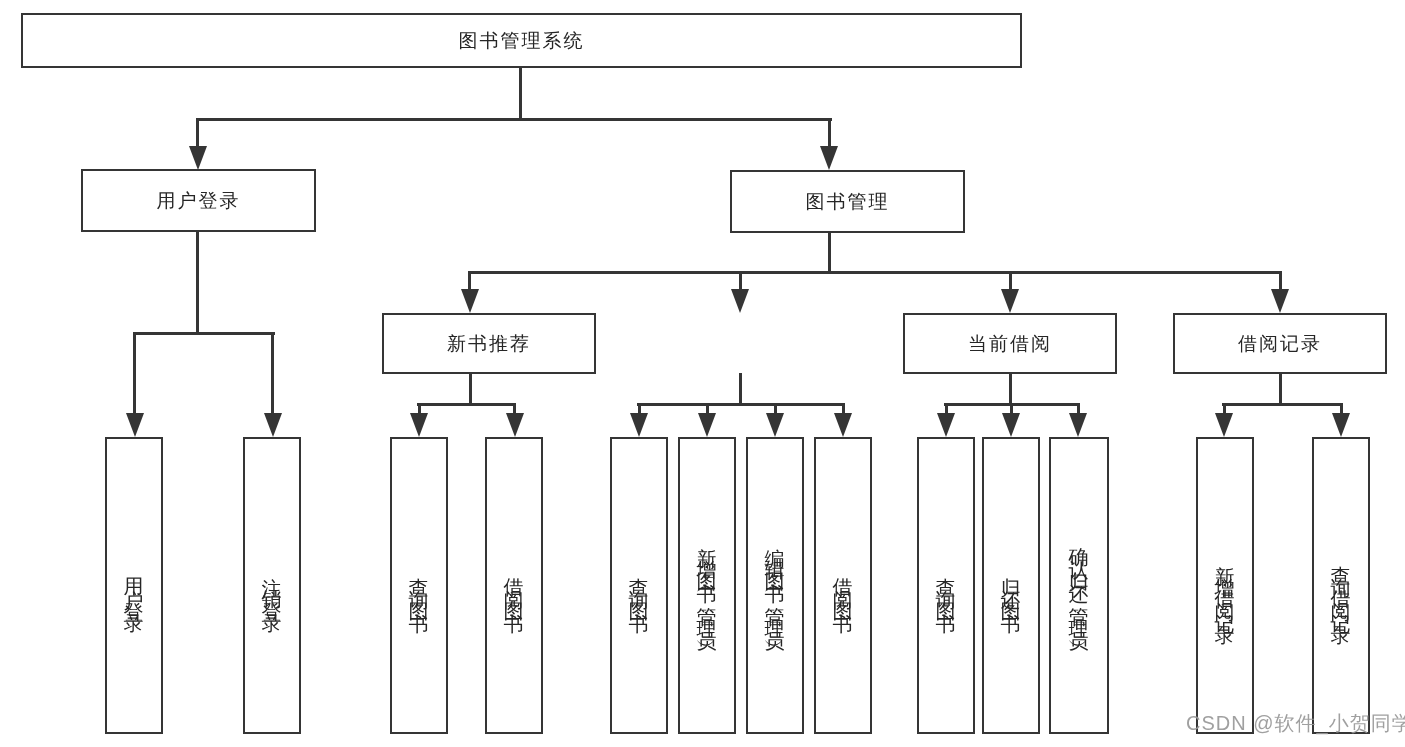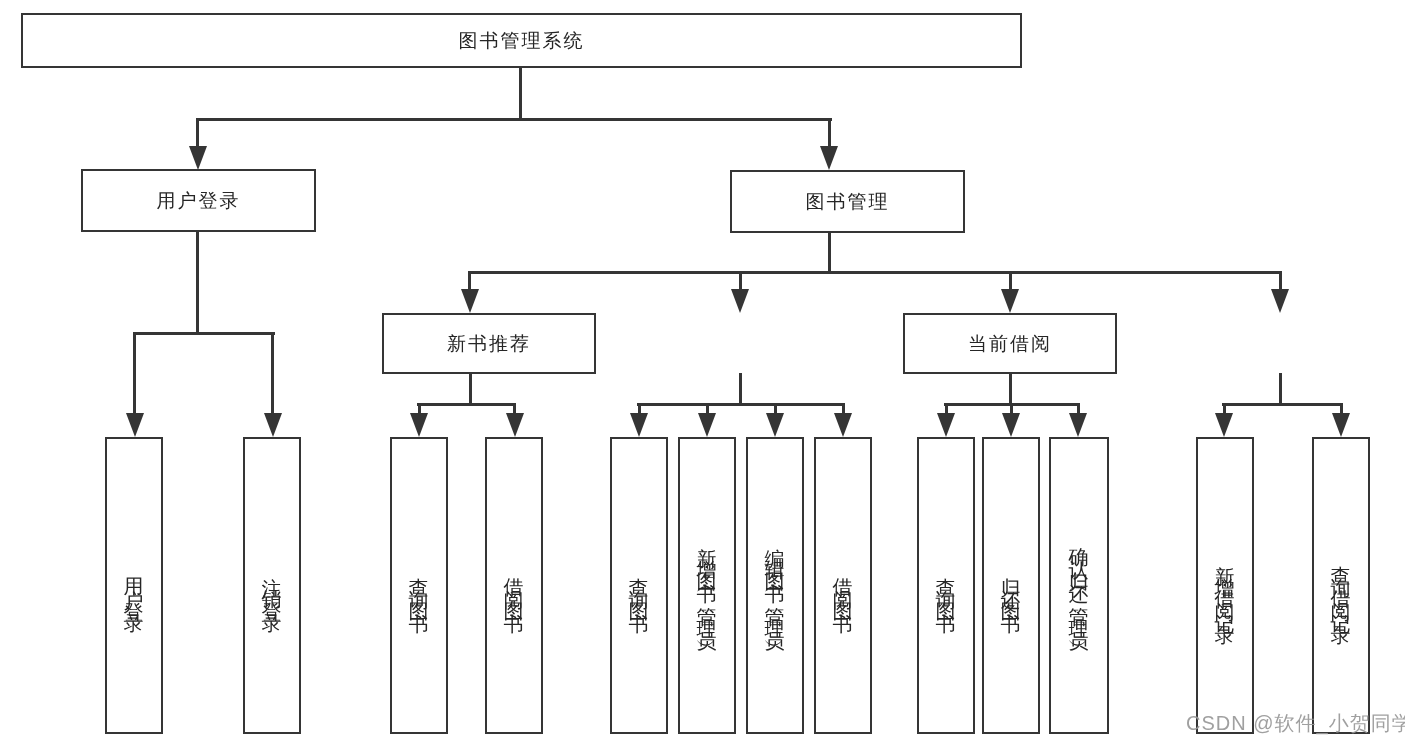--- a/index.html
+++ b/index.html
@@ -110,20 +110,21 @@
   <div class="vl" style="left:1340px;top:403px;height:12px;"></div>
   <div class="ah" style="left:1332px;top:413px;"></div>
 
   <div class="bh" style="left:21px;top:13px;width:1001px;height:55px;">图书管理系统</div>
 
   <div class="bh" style="left:81px;top:169px;width:235px;height:63px;">用户登录</div>
   <div class="bh" style="left:711px;top:170px;width:235px;height:63px;margin-left:19px;">图书管理</div>
 
   <div class="bh" style="left:382px;top:313px;width:214px;height:61px;">新书推荐</div>
   <div class="bh" style="left:903px;top:313px;width:214px;height:61px;">当前借阅</div>
+  <div class="bh" style="left:1173px;top:313px;width:214px;height:61px;">借阅记录</div>
 
   <div class="bv" style="left:105px;">用户登录</div>
   <div class="bv" style="left:243px;">注销登录</div>
 
   <div class="bv" style="left:390px;">查询图书</div>
   <div class="bv" style="left:485px;">借阅图书</div>
 
   <div class="bv" style="left:610px;">查询图书</div>
   <div class="bv" style="left:678px;">新增图书（管理员）</div>
   <div class="bv" style="left:746px;">编辑图书（管理员）</div>

